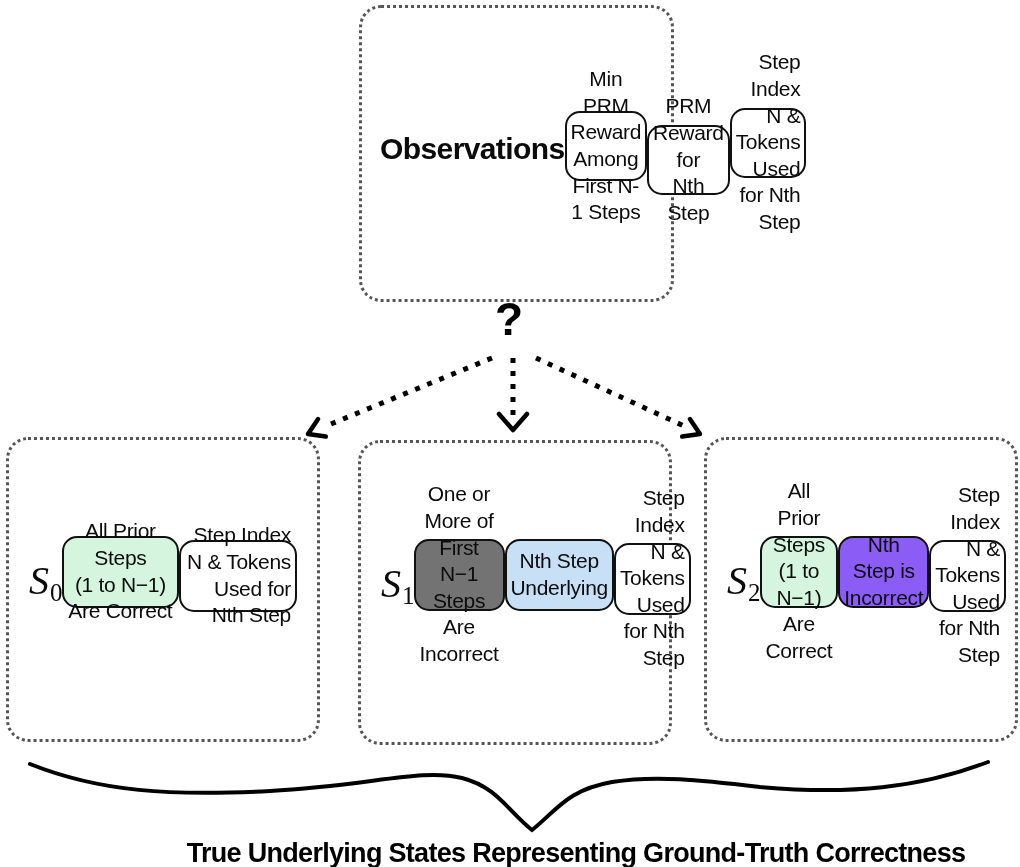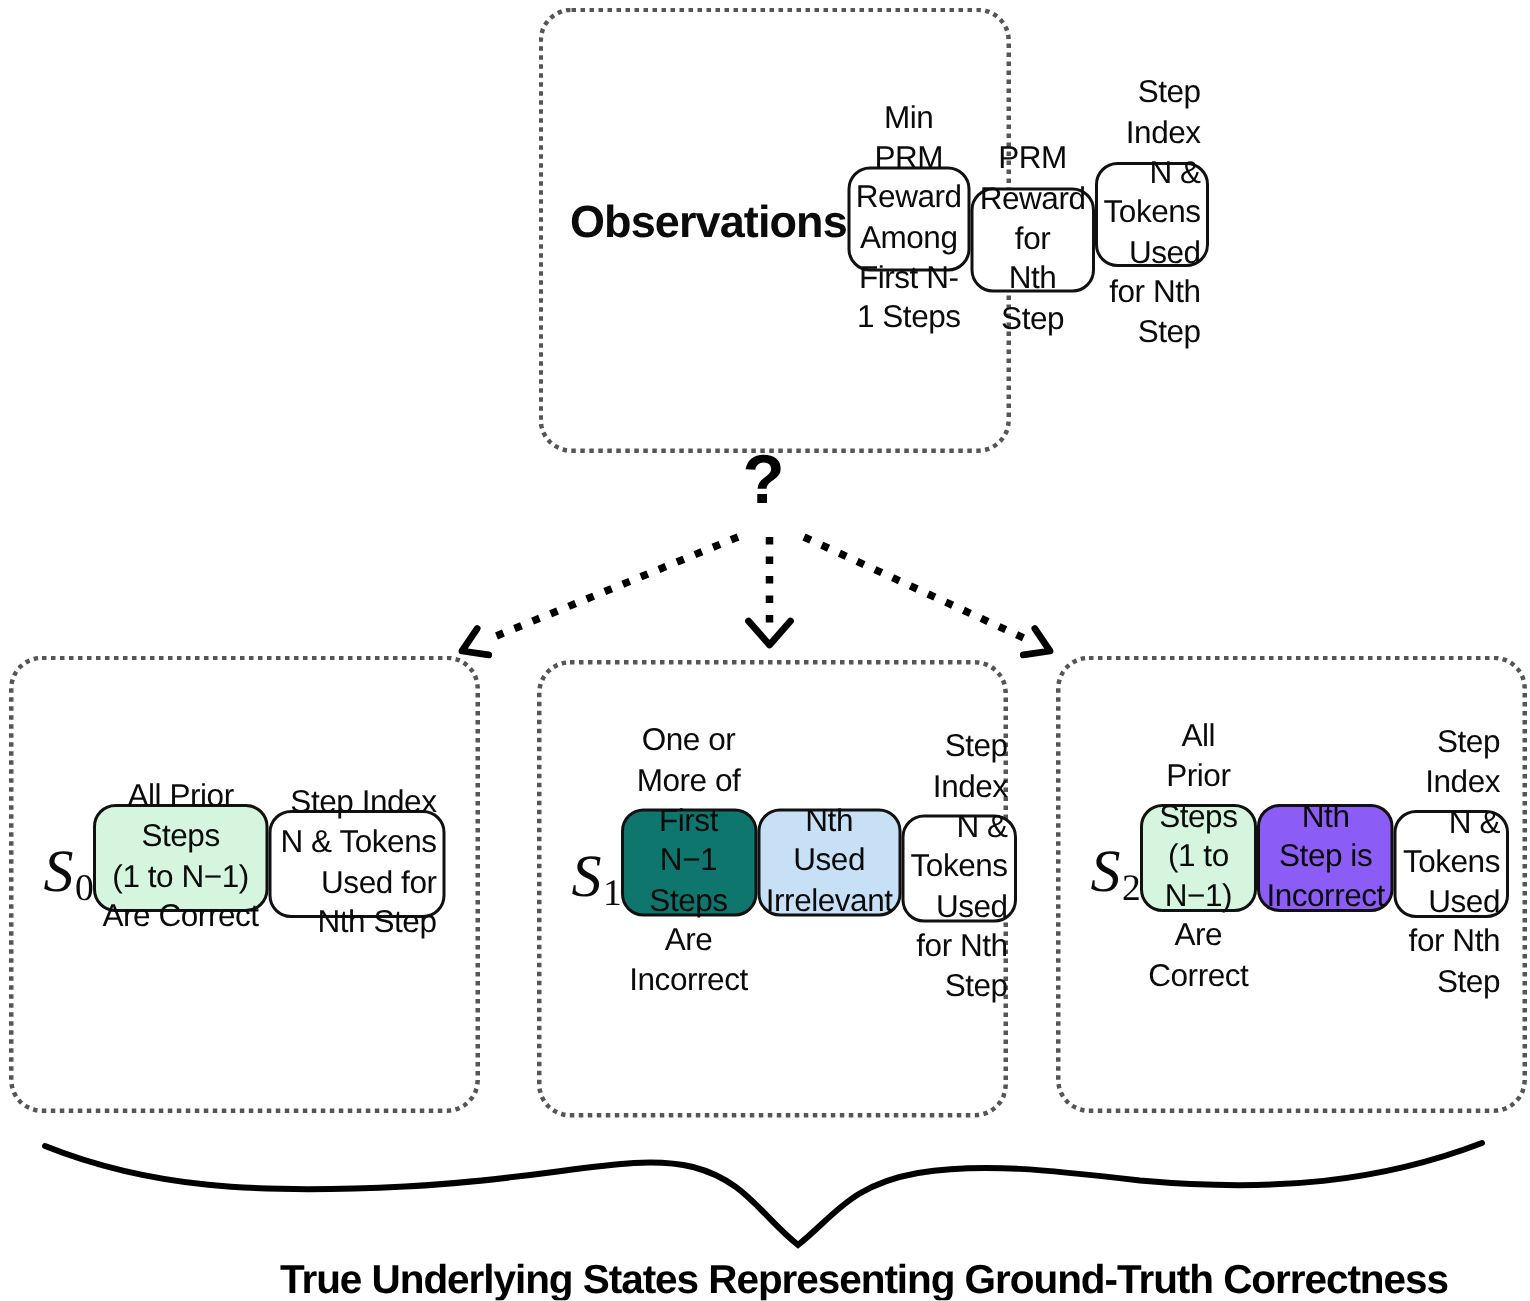--- a/index.html
+++ b/index.html
@@ -93,23 +93,23 @@
 (1 to N−1) Are Correct</div>
     <div class="card state-card" style="background-color: rgb(255, 255, 255);">Step Index N &amp; Tokens
 Used for Nth Step</div>
   </section>
 
   <section class="panel state-panel" id="state1">
     <div class="state-title">
       <span>S</span>
         <span class="sub">1</span>
     </div>
-    <div class="card state-card" style="background-color: #0f766e;">One or More of First N−1
+    <div class="card state-card" style="background-color: #737373;">One or More of First N−1
 Steps Are Incorrect</div>
-    <div class="card state-card" style="background-color: rgb(199, 224, 246);">Nth Used Irrelevant</div>
+    <div class="card state-card" style="background-color: rgb(199, 224, 246);">Nth Step Underlying</div>
     <div class="card state-card" style="background-color: rgb(255, 255, 255);">Step Index N &amp; Tokens
 Used for Nth Step</div>
   </section>
 
   <section class="panel state-panel" id="state2">
     <div class="state-title">
       <span>S</span>
         <span class="sub">2</span>
     </div>
     <div class="card state-card" style="background-color: rgb(213, 245, 222);">All Prior Steps

